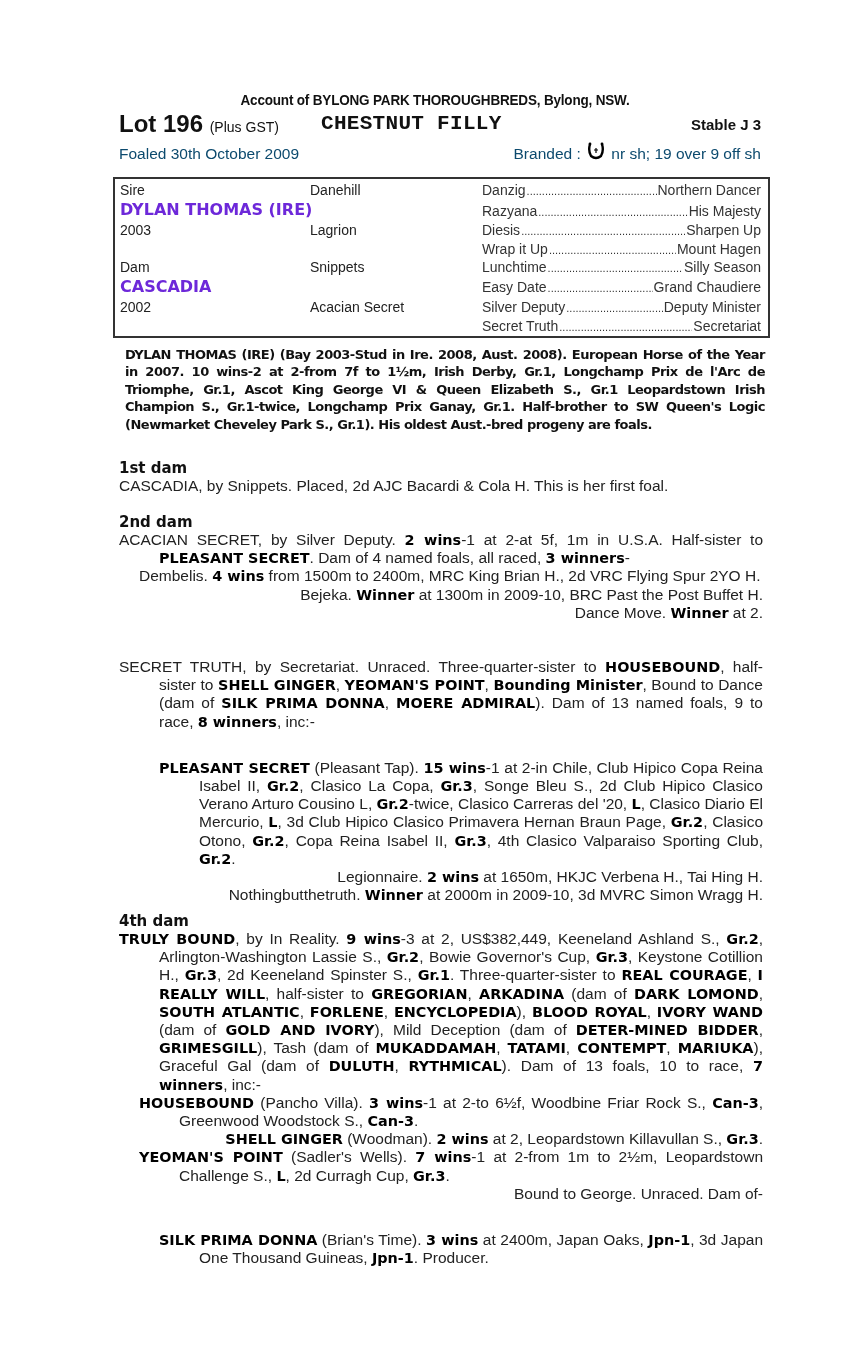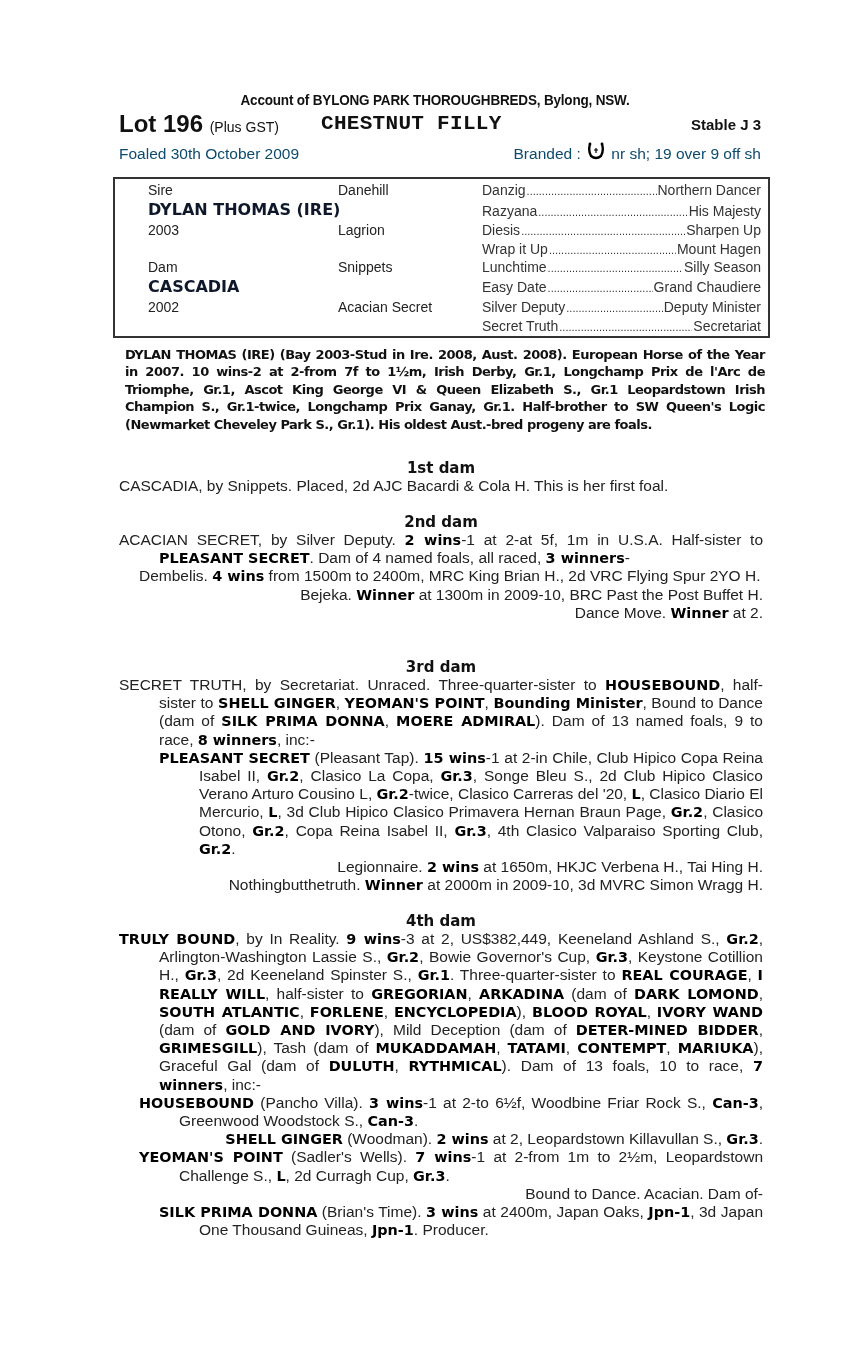--- a/index.html
+++ b/index.html
@@ -9,32 +9,32 @@
   .lotline { position:relative; height:28px; margin-top:0px; }
   .lotline .lot { position:absolute; left:0; top:0; font-weight:bold; font-size:24px; line-height:28px; font-family:"Liberation Sans", sans-serif; }
   .lotline .gst { font-size:14px; font-weight:normal; }
   .lotline .desc { position:absolute; left:202px; top:0; font-family:Liberation Mono, monospace; font-weight:bold; font-size:21px; line-height:28px; letter-spacing:0.3px; }
   .lotline .stable { position:absolute; right:0; top:3px; font-family:Liberation Sans, sans-serif; font-weight:bold; font-size:15px; line-height:24px; }
   .foaledline { position:relative; height:24px; margin-top:4px; font-size:15.5px; line-height:24px; color:#0c4a6e; }
   .foaledline .foaled { position:absolute; left:0; top:0; }
   .foaledline .branded { position:absolute; right:0; top:0; white-space:nowrap; }
   .brand-icon { display:inline-block; width:18px; height:18px; vertical-align:-1px; margin:0 2px; }
   .ped { position:absolute; left:113px; top:177px; width:653px; height:157px; border:2px solid #333; }
-  .ped .cell { position:absolute; font-size:14px; color:#222; line-height:19px; white-space:nowrap;margin-left:28px; }
-  .ped .big { font-family:"DejaVu Sans", sans-serif; font-weight:bold; font-size:16px; color:#0f172a; }
+  .ped .cell { position:absolute; font-size:14px; color:#222; line-height:19px; white-space:nowrap; }
+  .ped .big { font-family:"DejaVu Sans", sans-serif; font-weight:bold; font-size:16px; color:#6d28d9; }
   .ped .gp { position:absolute; left:367px; width:279px; font-size:14px; color:#333; line-height:19px; display:flex; white-space:nowrap; }
   .ped .gp .dots { flex:1; overflow:hidden; margin:0 1px; }
   .ped .gp .dots::before { content:"..........................................................................................................."; letter-spacing:0px; font-size:11px; }
   .sire-note { position:absolute; left:125px; top:346px; width:640px; font-family:"DejaVu Sans", sans-serif; font-weight:bold; font-size:13px; line-height:17.4px; letter-spacing:-0.5px; text-align:justify; }
   .section { position:absolute; left:119px; width:644px; font-size:15.5px; line-height:18.2px; color:#222; }
-  .section .head { font-family:"DejaVu Sans", sans-serif; font-weight:bold; font-size:15px; color:#111; line-height:18px;text-align:center; }
+  .section .head { font-family:"DejaVu Sans", sans-serif; font-weight:bold; font-size:15px; color:#111; line-height:18px; }
   .para { text-align:justify; }
   .hang0 { padding-left:40px; text-indent:-40px; }
   .hang1 { padding-left:60px; text-indent:-40px; }
-  .hang2 { padding-left:80px; text-indent:-40px; }
+  .hang2 { padding-left:80px; text-indent:-40px;margin-top:28px; }
   strong { font-family:"DejaVu Sans", sans-serif; font-weight:bold; font-size:14.4px; color:#000; }
   .noj { text-align:right; }
 </style>
 </head>
 <body>
 
 <div class="page">
   <div class="account">Account of BYLONG PARK THOROUGHBREDS, Bylong, NSW.</div>
   <div class="lotline">
     <div class="lot">
@@ -125,28 +125,27 @@
 
 <div class="section" style="top:513px">
   <div class="head">2nd dam</div>
   <div class="para hang0">ACACIAN SECRET, by Silver Deputy. <strong>2 wins</strong>-1 at 2-at 5f, 1m in U.S.A. Half-sister to <strong>PLEASANT SECRET</strong>. Dam of 4 named foals, all raced, <strong>3 winners</strong>-</div>
   <div class="para hang1">Dembelis. <strong>4 wins</strong> from 1500m to 2400m, MRC King Brian H., 2d VRC Flying Spur 2YO H.</div>
   <div class="para hang1 noj">Bejeka. <strong>Winner</strong> at 1300m in 2009-10, BRC Past the Post Buffet H.</div>
   <div class="para hang1 noj">Dance Move. <strong>Winner</strong> at 2.</div>
 </div>
 
 <div class="section" style="top:658px">
-  <div class="head">3rd dam</div>
   <div class="para hang0">SECRET TRUTH, by Secretariat. Unraced. Three-quarter-sister to <strong>HOUSEBOUND</strong>, half-sister to <strong>SHELL GINGER</strong>, <strong>YEOMAN'S POINT</strong>, <strong>Bounding Minister</strong>, Bound to Dance (dam of <strong>SILK PRIMA DONNA</strong>, <strong>MOERE ADMIRAL</strong>). Dam of 13 named foals, 9 to race, <strong>8 winners</strong>, inc:-</div>
   <div class="para hang2"><strong>PLEASANT SECRET</strong> (Pleasant Tap). <strong>15 wins</strong>-1 at 2-in Chile, Club Hipico Copa Reina Isabel II, <strong>Gr.2</strong>, Clasico La Copa, <strong>Gr.3</strong>, Songe Bleu S., 2d Club Hipico Clasico Verano Arturo Cousino L, <strong>Gr.2</strong>-twice, Clasico Carreras del '20, <strong>L</strong>, Clasico Diario El Mercurio, <strong>L</strong>, 3d Club Hipico Clasico Primavera Hernan Braun Page, <strong>Gr.2</strong>, Clasico Otono, <strong>Gr.2</strong>, Copa Reina Isabel II, <strong>Gr.3</strong>, 4th Clasico Valparaiso Sporting Club, <strong>Gr.2</strong>.</div>
   <div class="para hang1 noj">Legionnaire. <strong>2 wins</strong> at 1650m, HKJC Verbena H., Tai Hing H.</div>
   <div class="para hang1 noj">Nothingbutthetruth. <strong>Winner</strong> at 2000m in 2009-10, 3d MVRC Simon Wragg H.</div>
 </div>
 
 <div class="section" style="top:912px">
   <div class="head">4th dam</div>
   <div class="para hang0"><strong>TRULY BOUND</strong>, by In Reality. <strong>9 wins</strong>-3 at 2, US$382,449, Keeneland Ashland S., <strong>Gr.2</strong>, Arlington-Washington Lassie S., <strong>Gr.2</strong>, Bowie Governor's Cup, <strong>Gr.3</strong>, Keystone Cotillion H., <strong>Gr.3</strong>, 2d Keeneland Spinster S., <strong>Gr.1</strong>. Three-quarter-sister to <strong>REAL COURAGE</strong>, <strong>I REALLY WILL</strong>, half-sister to <strong>GREGORIAN</strong>, <strong>ARKADINA</strong> (dam of <strong>DARK LOMOND</strong>, <strong>SOUTH ATLANTIC</strong>, <strong>FORLENE</strong>, <strong>ENCYCLOPEDIA</strong>), <strong>BLOOD ROYAL</strong>, <strong>IVORY WAND</strong> (dam of <strong>GOLD AND IVORY</strong>), Mild Deception (dam of <strong>DETER-MINED BIDDER</strong>, <strong>GRIMESGILL</strong>), Tash (dam of <strong>MUKADDAMAH</strong>, <strong>TATAMI</strong>, <strong>CONTEMPT</strong>, <strong>MARIUKA</strong>), Graceful Gal (dam of <strong>DULUTH</strong>, <strong>RYTHMICAL</strong>). Dam of 13 foals, 10 to race, <strong>7 winners</strong>, inc:-</div>
   <div class="para hang1"><strong>HOUSEBOUND</strong> (Pancho Villa). <strong>3 wins</strong>-1 at 2-to 6½f, Woodbine Friar Rock S., <strong>Can-3</strong>, Greenwood Woodstock S., <strong>Can-3</strong>.</div>
   <div class="para hang1 noj"><strong>SHELL GINGER</strong> (Woodman). <strong>2 wins</strong> at 2, Leopardstown Killavullan S., <strong>Gr.3</strong>.</div>
   <div class="para hang1"><strong>YEOMAN'S POINT</strong> (Sadler's Wells). <strong>7 wins</strong>-1 at 2-from 1m to 2½m, Leopardstown Challenge S., <strong>L</strong>, 2d Curragh Cup, <strong>Gr.3</strong>.</div>
-  <div class="para hang1 noj">Bound to Dance. Acacian. Dam of-</div>
+  <div class="para hang1 noj">Bound to George. Unraced. Dam of-</div>
   <div class="para hang2"><strong>SILK PRIMA DONNA</strong> (Brian's Time). <strong>3 wins</strong> at 2400m, Japan Oaks, <strong>Jpn-1</strong>, 3d Japan One Thousand Guineas, <strong>Jpn-1</strong>. Producer.</div>
 </div>
 
 </body></html>

